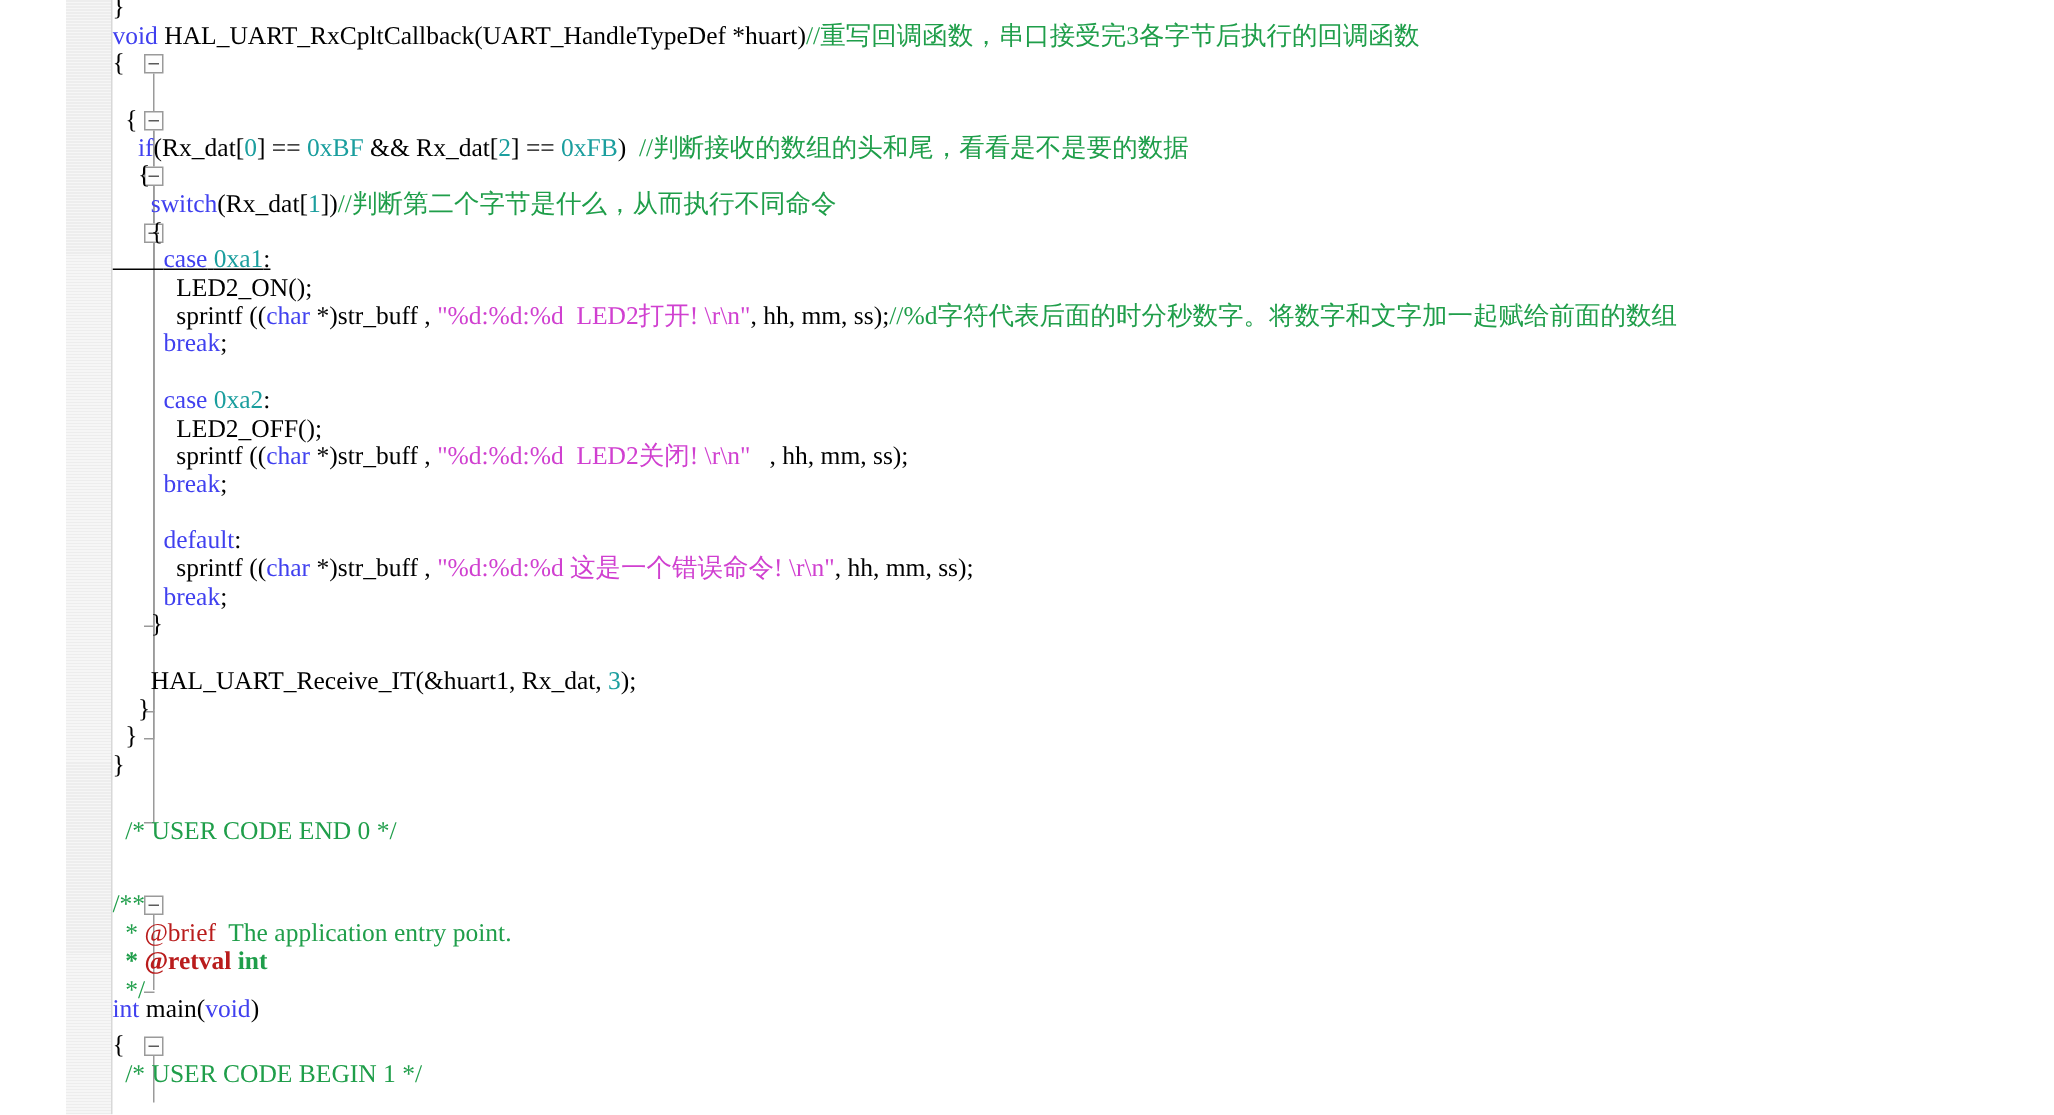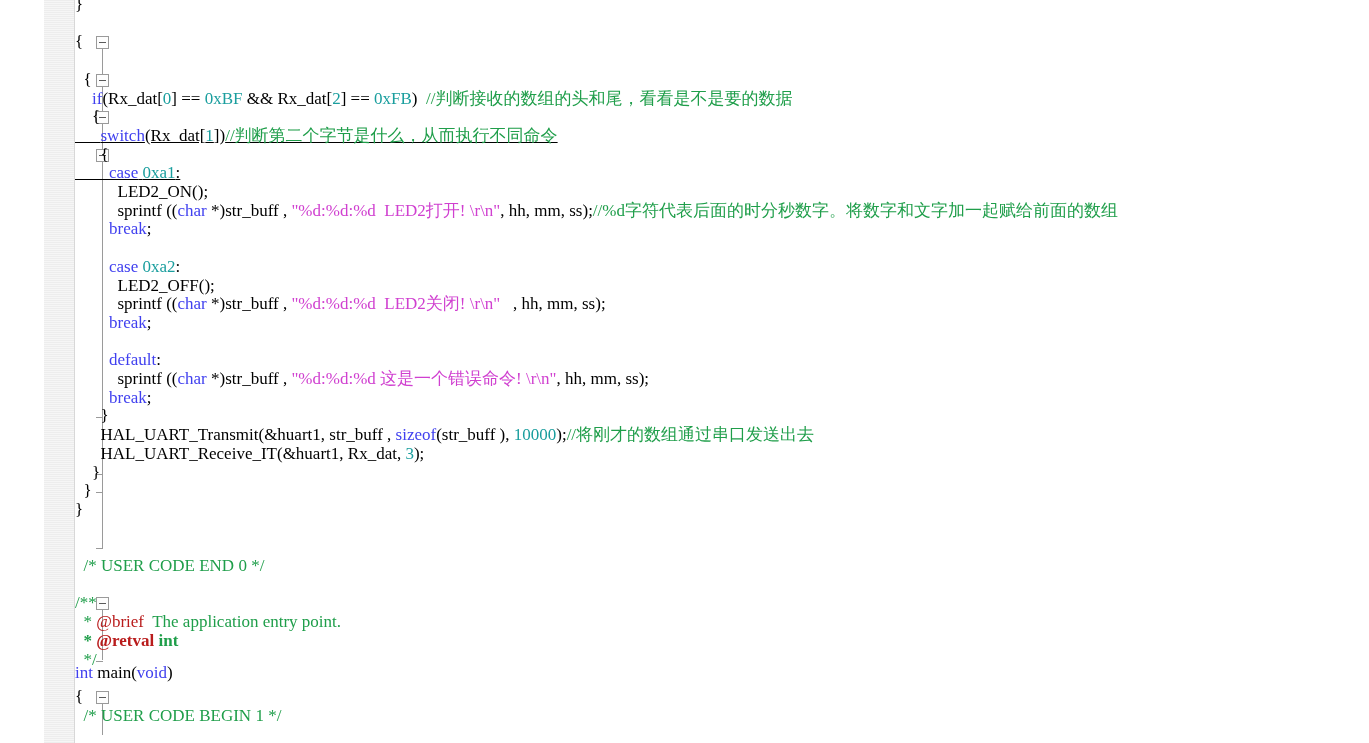--- a/index.html
+++ b/index.html
@@ -139,48 +139,48 @@
         <div class="fold-box" style="top: 111.2px;"></div>
         <div class="fold-box" style="top: 148.6px;"></div>
         <div class="fold-box" style="top: 597.4px;"></div>
         <div class="fold-box" style="top: 690.9px;"></div>
       </div>
   </div>
   <div id="gutter-sep"></div>
 
   <div id="code">
       <div class="cline" style="top: -4px;"><span class="pl">}</span></div>
+      <div class="cline" style="top: 14.7px;"><span class="kw">void</span><span class="pl"> HAL_UART_RxCpltCallback(UART_HandleTypeDef *huart)</span><span class="cmt">//重写回调函数，串口接受完3各字节后执行的回调函数</span></div>
       <div class="cline" style="top: 33.4px;"><span class="pl">{</span></div>
       <div class="cline" style="top: 70.8px;"><span class="pl">  {</span></div>
       <div class="cline" style="top: 89.5px;"><span class="pl">    </span><span class="kw">if</span><span class="pl">(Rx_dat[</span><span class="num">0</span><span class="pl">] == </span><span class="num">0xBF</span><span class="pl"> &amp;&amp; Rx_dat[</span><span class="num">2</span><span class="pl">] == </span><span class="num">0xFB</span><span class="pl">)  </span><span class="cmt">//判断接收的数组的头和尾，看看是不是要的数据</span></div>
       <div class="cline" style="top: 108.2px;"><span class="pl">    {</span></div>
-      <div class="cline" style="top: 126.9px; text-decoration: underline;"><span class="pl">      </span><span class="kw">switch</span><span class="pl">(Rx_dat[</span><span class="num">1</span><span class="pl">])</span><span class="cmt">//判断第二个字节是什么，从而执行不同命令</span></div>
+      <div class="cline" style="top: 126.9px;"><span class="pl">      </span><span class="kw">switch</span><span class="pl">(Rx_dat[</span><span class="num">1</span><span class="pl">])</span><span class="cmt">//判断第二个字节是什么，从而执行不同命令</span></div>
       <div class="cline" style="top: 145.6px;"><span class="pl">      {</span></div>
       <div class="cline" style="top: 164.3px; text-decoration: underline;"><span class="pl">        </span><span class="kw">case</span><span class="pl"> </span><span class="num">0xa1</span><span class="pl">:</span></div>
       <div class="cline" style="top: 183px;"><span class="pl">          LED2_ON();</span></div>
       <div class="cline" style="top: 201.7px;"><span class="pl">          sprintf (</span><span class="pl">(</span><span class="kw">char</span><span class="pl"> *)str_buff , </span><span class="str">"%d:%d:%d  LED2打开! \r\n"</span><span class="pl">, hh, mm, ss);</span><span class="cmt">//%d字符代表后面的时分秒数字。将数字和文字加一起赋给前面的数组</span></div>
       <div class="cline" style="top: 220.4px;"><span class="pl">        </span><span class="kw">break</span><span class="pl">;</span></div>
       <div class="cline" style="top: 239.1px;"></div>
       <div class="cline" style="top: 257.8px;"><span class="pl">        </span><span class="kw">case</span><span class="pl"> </span><span class="num">0xa2</span><span class="pl">:</span></div>
       <div class="cline" style="top: 276.5px;"><span class="pl">          LED2_OFF();</span></div>
       <div class="cline" style="top: 295.2px;"><span class="pl">          sprintf (</span><span class="pl">(</span><span class="kw">char</span><span class="pl"> *)str_buff , </span><span class="str">"%d:%d:%d  LED2关闭! \r\n"</span><span class="pl">   , hh, mm, ss);</span></div>
       <div class="cline" style="top: 313.9px;"><span class="pl">        </span><span class="kw">break</span><span class="pl">;</span></div>
       <div class="cline" style="top: 332.6px;"></div>
       <div class="cline" style="top: 351.3px;"><span class="pl">        </span><span class="kw">default</span><span class="pl">:</span></div>
       <div class="cline" style="top: 370px;"><span class="pl">          sprintf (</span><span class="pl">(</span><span class="kw">char</span><span class="pl"> *)str_buff , </span><span class="str">"%d:%d:%d 这是一个错误命令! \r\n"</span><span class="pl">, hh, mm, ss);</span></div>
       <div class="cline" style="top: 388.7px;"><span class="pl">        </span><span class="kw">break</span><span class="pl">;</span></div>
       <div class="cline" style="top: 407.4px;"><span class="pl">      }</span></div>
-      <div class="cline" style="top: 426.1px;"><span class="pl">      HAL_UART_Transmit(&amp;huart1, str_buff , </span><span class="kw">sizeof</span><span class="pl">(str_buff ), </span><span class="num">10000</span><span class="pl">);</span><span class="cmt">//将刚才的数组通过串口发送出去</span></div>
       <div class="cline" style="top: 444.8px;"><span class="pl">      HAL_UART_Receive_IT(&amp;huart1, Rx_dat, </span><span class="num">3</span><span class="pl">);</span></div>
       <div class="cline" style="top: 463.5px;"><span class="pl">    }</span></div>
       <div class="cline" style="top: 482.2px;"><span class="pl">  }</span></div>
       <div class="cline" style="top: 500.9px;"><span class="pl">}</span></div>
       <div class="cline" style="top: 519.6px;"></div>
       <div class="cline" style="top: 538.3px;"></div>
-      <div class="cline" style="top: 557px;"><span class="cmt">  /* USER CODE END 0 */</span></div>
+      <div class="cline" style="top: 545px;"><span class="cmt">  /* USER CODE END 0 */</span></div>
       <div class="cline" style="top: 575.7px;"></div>
       <div class="cline" style="top: 594.4px;"><span class="cmt">/**</span></div>
       <div class="cline" style="top: 613.1px;"><span class="cmt">  * </span><span class="tag">@brief</span><span class="cmt">  The application entry point.</span></div>
       <div class="cline" style="top: 631.8px; font-weight: bold;"><span class="cmt">  * </span><span class="tag">@retval</span><span class="cmt"> int</span></div>
       <div class="cline" style="top: 650.5px;"><span class="cmt">  */</span></div>
       <div class="cline" style="top: 664px;"><span class="kw">int</span><span class="pl"> main(</span><span class="kw">void</span><span class="pl">)</span></div>
       <div class="cline" style="top: 687.9px;"><span class="pl">{</span></div>
       <div class="cline" style="top: 706.6px;"><span class="cmt">  /* USER CODE BEGIN 1 */</span></div>
       <div class="cline" style="top: 725.3px;"></div>
     </div>

